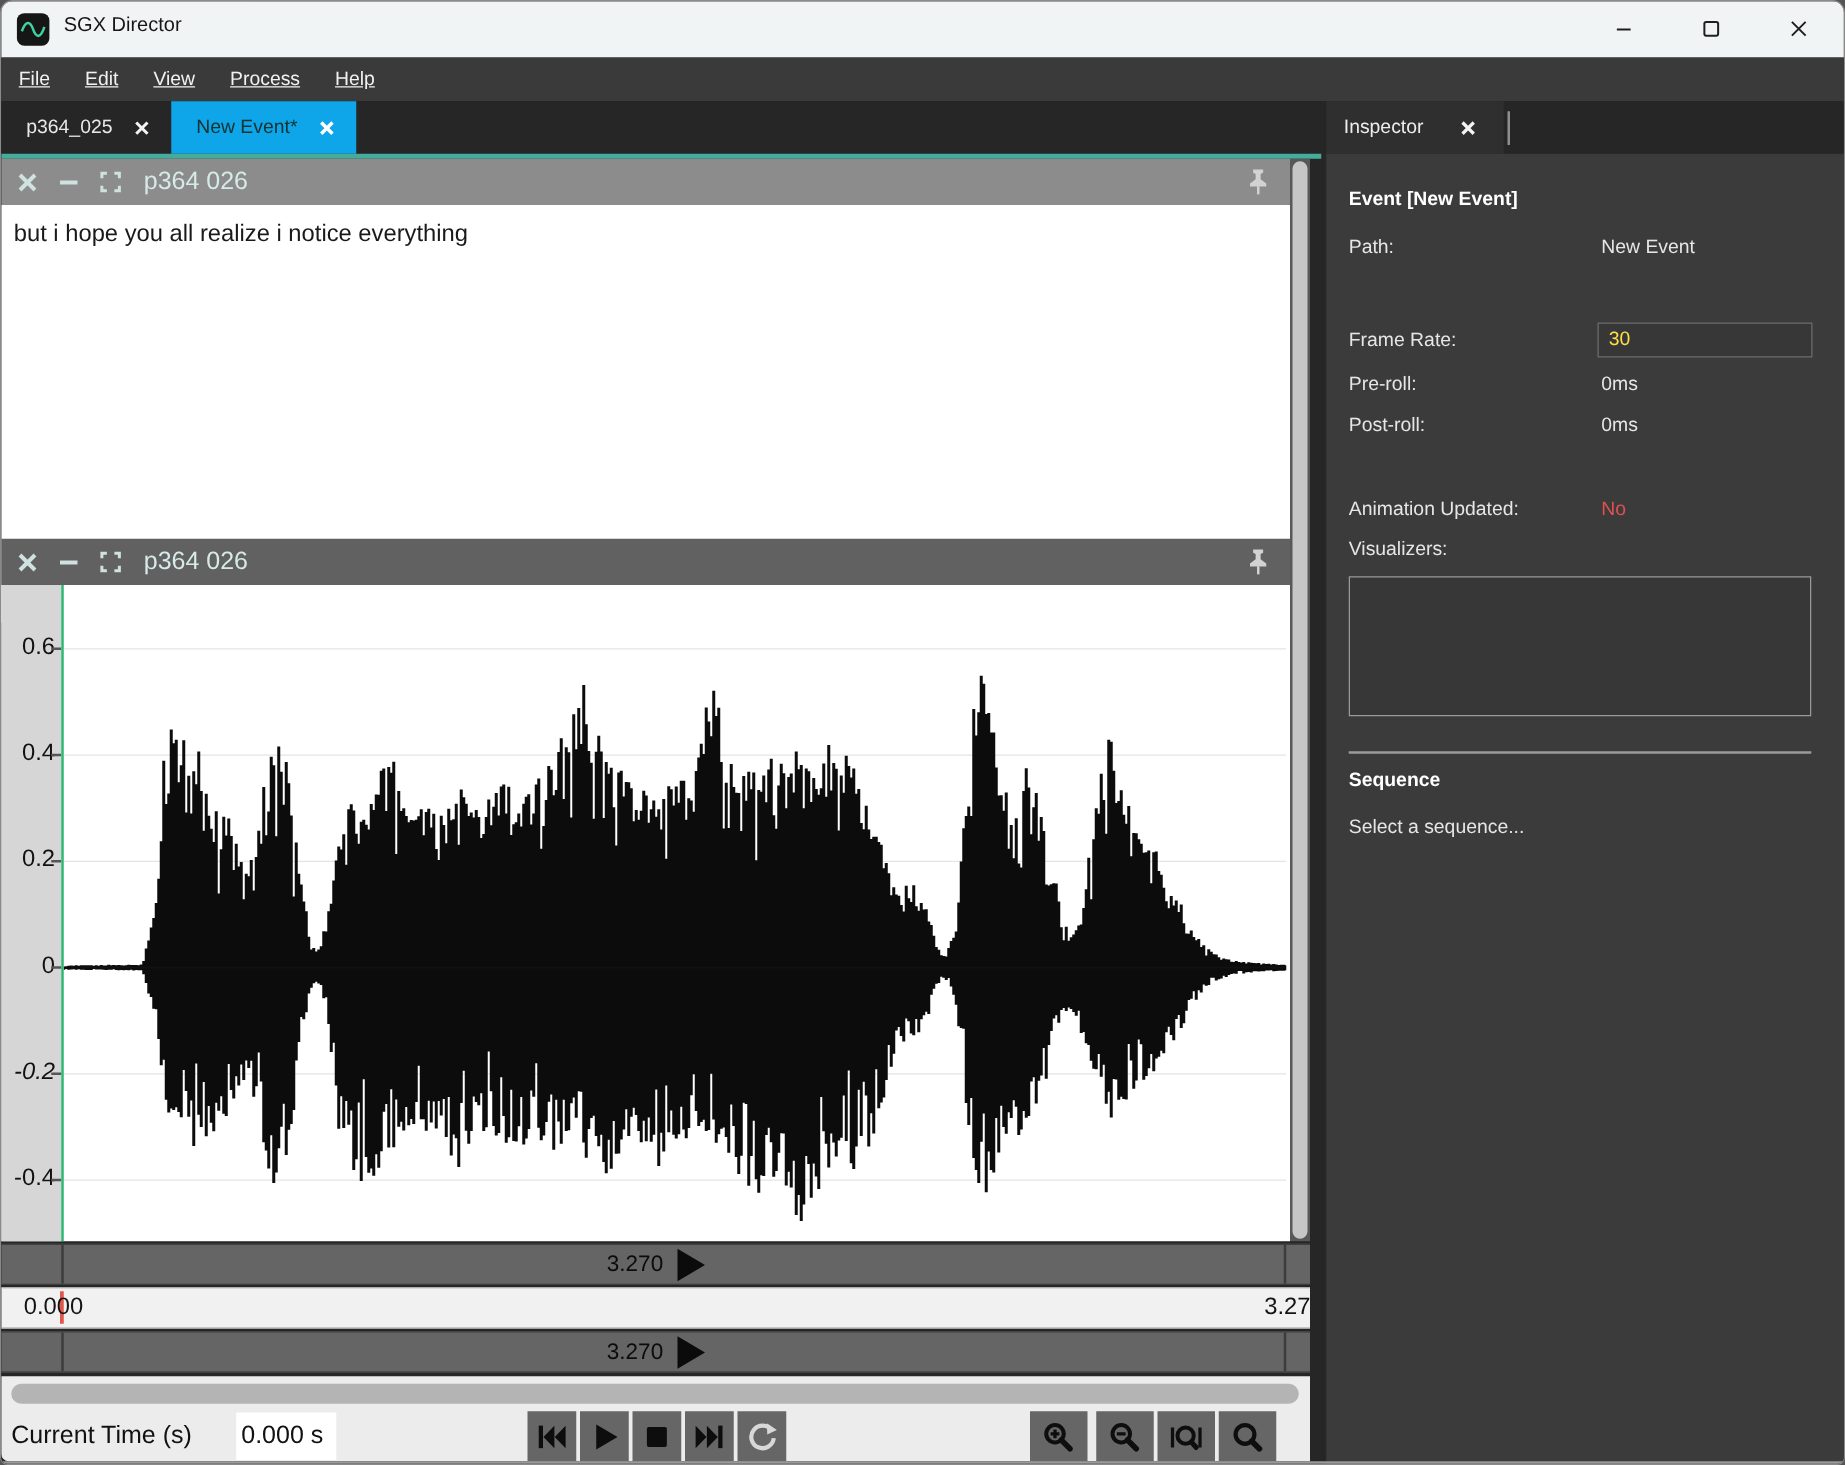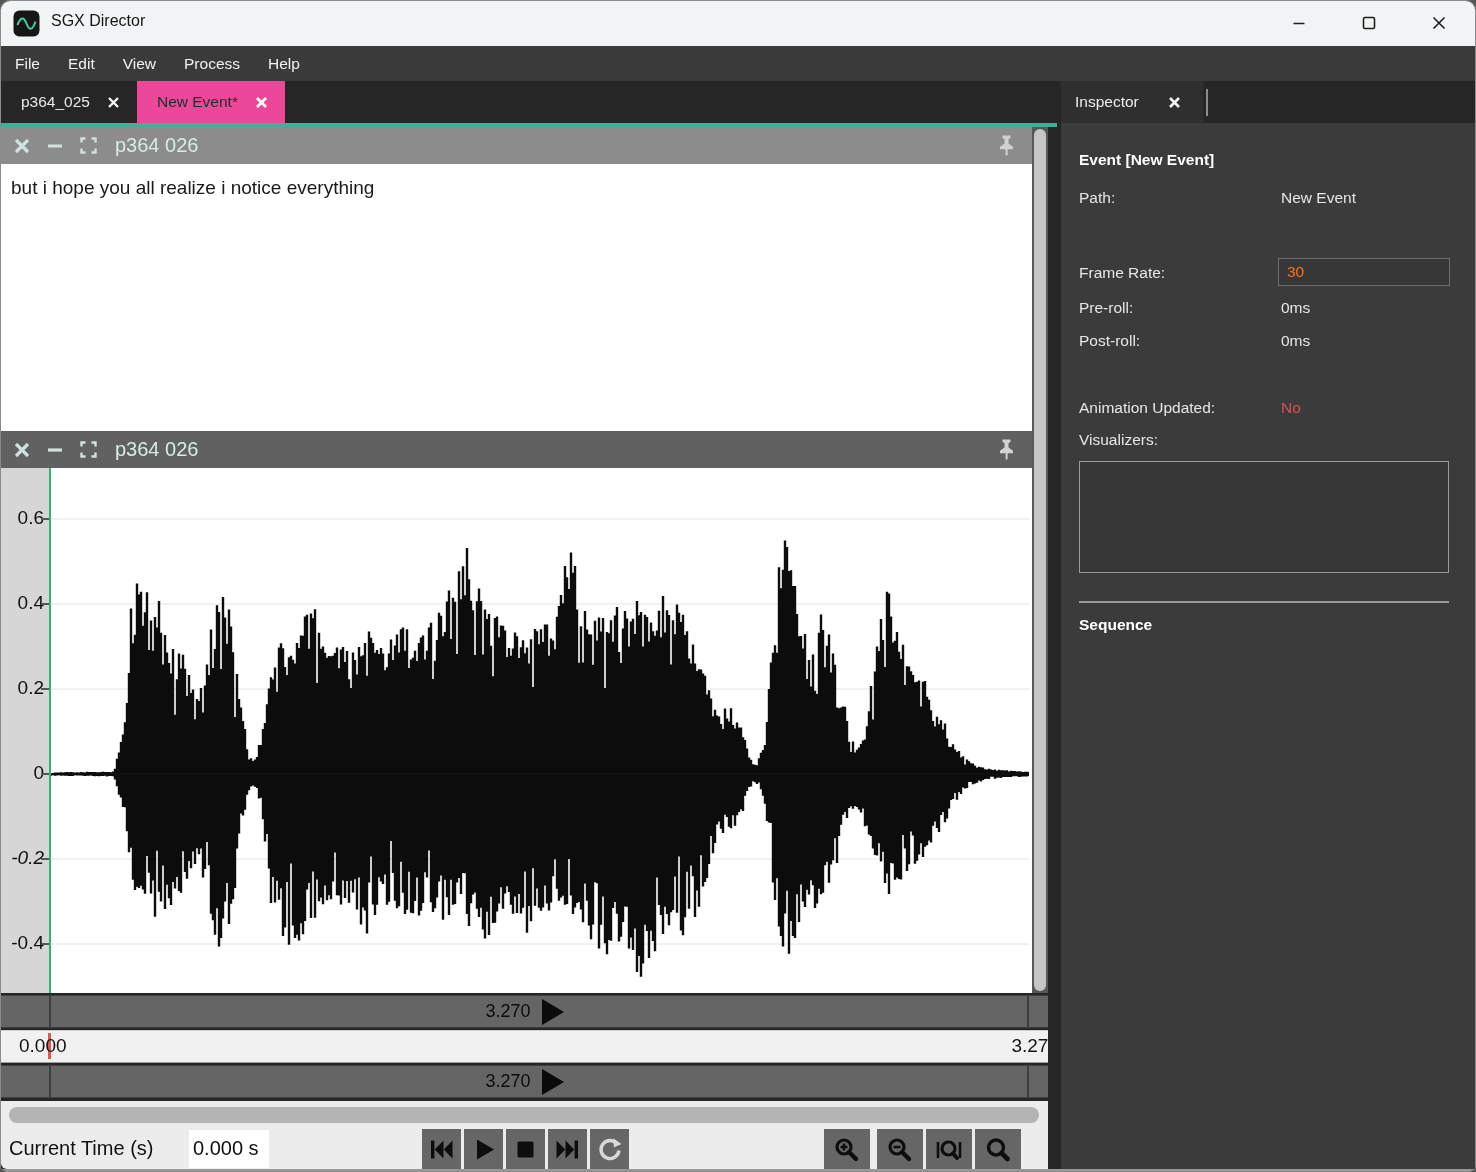--- a/index.html
+++ b/index.html
@@ -11,28 +11,28 @@
   
   .titlebar { position:absolute; left:0; top:0; width:1476px; height:45px; background:#f1f4f4; }
   .app-icon { position:absolute; left:12px; top:9px; width:27px; height:27px; }
   .app-title { position:absolute; left:50px; top:11px; font-size:16px; color:#161616; }
   .winbtn { position:absolute; top:0; width:52px; height:44px; display:flex; align-items:center; justify-content:center; }
   .winbtn.min { left:1272px; } .winbtn.max { left:1342px; } .winbtn.close { left:1412px; }
 
   
   .menubar { position:absolute; left:0; top:45px; width:1476px; height:35px; background:#3a3a3a;
              display:flex; align-items:center; padding-left:0; }
-  .menu-item { color:#f1f1f1; font-size:15.5px; padding:0 14px; line-height:35px; }
+  .menu-item { color:#f1f1f1; font-size:15.5px; padding:0 14px; line-height:35px;text-decoration:underline; }
 
   
   .left-area { position:absolute; left:0; top:80px; width:1060px; height:1092px; background:#262626; }
   .tabstrip { position:absolute; left:0; top:0; width:1060px; height:42px; background:#262626; display:flex; }
   .tab { height:42px; display:flex; align-items:center; padding:0 16px 0 20px; font-size:15.5px; color:#e8e8e8; }
   .tab .x { margin-left:16px; display:flex; }
-  .tab.active { background:#ec4899; color:#123331; }
+  .tab.active { background:#0ea5e9; color:#123331; }
   .teal-line { position:absolute; left:0; top:42px; width:1056px; height:4px; background:#45ab9b; }
 
   .panel-header { position:absolute; left:0; width:1031px; height:37px; display:flex; align-items:center; }
   .ph1 { top:46px; background:#8c8c8c; }
   .ph2 { top:350px; background:#616161; }
   .panel-header .hicon { margin-left:11px; display:flex; }
   .panel-header .ptitle { margin-left:16px; font-size:20px; color:#d6ebe7; }
   .panel-header .pin { position:absolute; right:14px; top:6px; }
 
   .text-body { position:absolute; left:0; top:83px; width:1031px; height:334px; background:#ffffff;
@@ -79,21 +79,21 @@
   .ins-tab { position:absolute; left:0; top:0; width:142px; height:42px; background:#2f2f2f;
              display:flex; align-items:center; padding-left:14px; font-size:15.5px; color:#ededed; }
   .ins-tab .x { margin-left:28px; display:flex; }
   .ins-sep { position:absolute; left:145px; top:8px; width:2px; height:27px; background:#8d8d8d; }
   .ins-body { position:absolute; left:0; top:42px; width:416px; height:1046px; background:#3b3b3b; }
   .ins-title { position:absolute; left:18px; font-size:15.5px; font-weight:bold; color:#ffffff; }
   .ins-row { position:absolute; left:18px; right:12px; height:20px; font-size:15.5px; color:#e6e6e6; }
   .ins-row .val { position:absolute; left:202px; }
   .ins-row .val.red { color:#df5050; }
   .ins-input { position:absolute; left:217px; top:135px; width:172px; height:28px; background:#373737;
-               border:1px solid #6e6e6e; color:#f97316; font-size:15.5px; padding-left:8px;
+               border:1px solid #6e6e6e; color:#fde047; font-size:15.5px; padding-left:8px;
                font-family:"Liberation Sans", sans-serif; }
   .vis-box { position:absolute; left:18px; top:338px; width:370px; height:112px; background:#373737; border:1px solid #9a9a9a; }
   .ins-divider { position:absolute; left:18px; top:478px; width:370px; height:2px; background:#9a9a9a; }
 </style>
 </head>
 <body>
 
 <div class="window">
 
   <div class="titlebar">
@@ -358,17 +358,20 @@
         <span>Animation Updated:</span>
         <span class="val red">No</span>
       </div>
       <div class="ins-row" style="top:308px">
         <span>Visualizers:</span>
       </div>
       <div class="vis-box"></div>
 
       <div class="ins-divider"></div>
       <div class="ins-title" style="top:493px">Sequence</div>
+      <div class="ins-row" style="top:530px">
+        <span>Select a sequence...</span>
+      </div>
     </div>
   </div>
 
   <div class="bottom-strip"></div>
 </div>
 
 </body></html>

